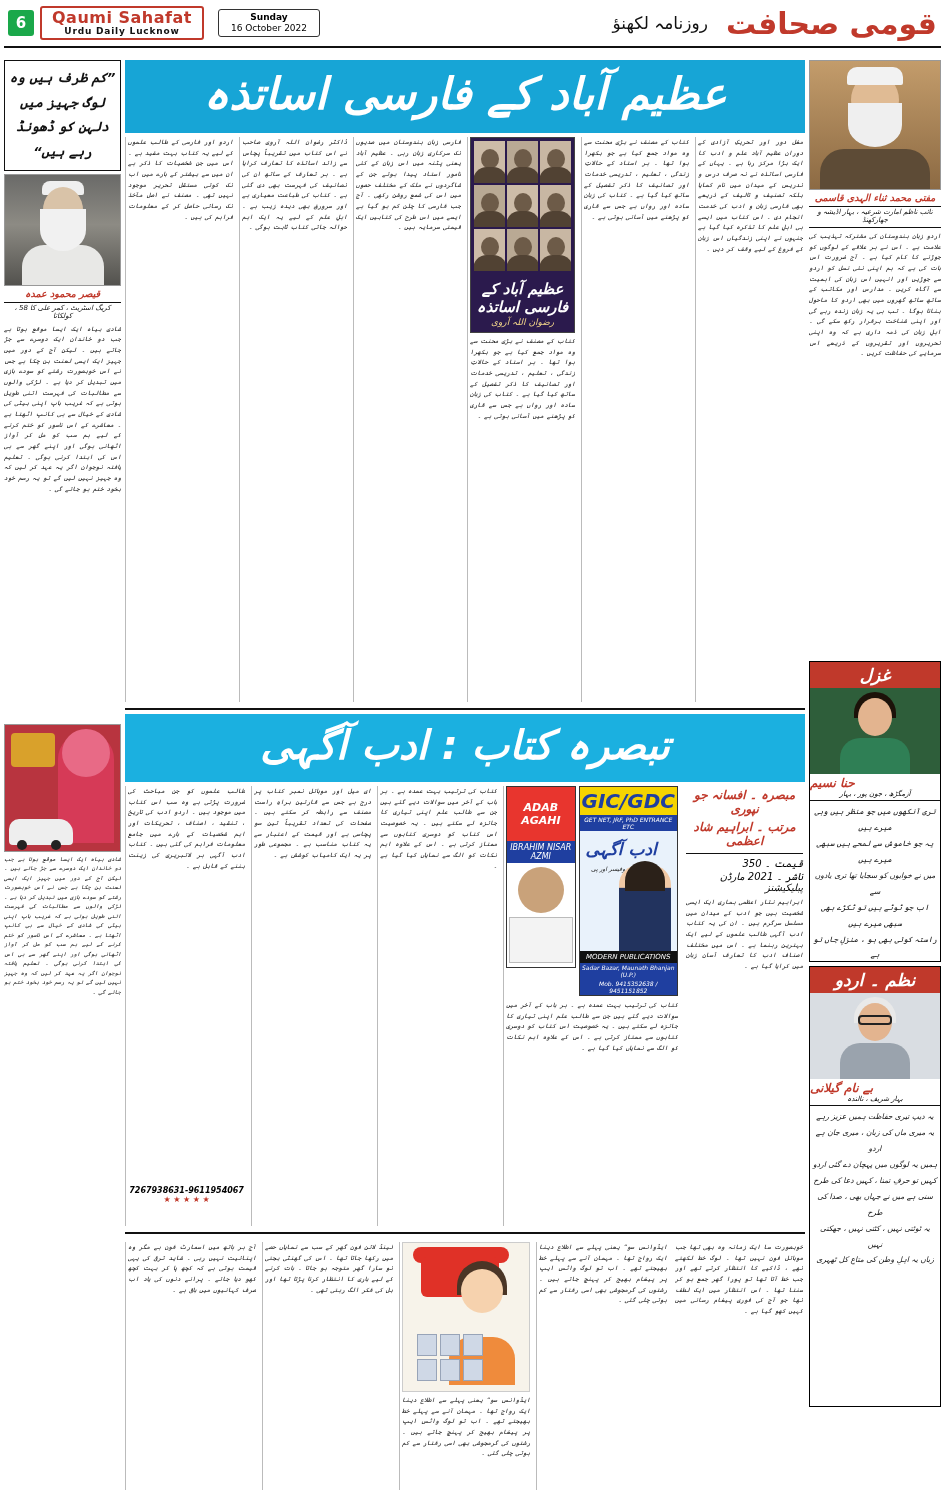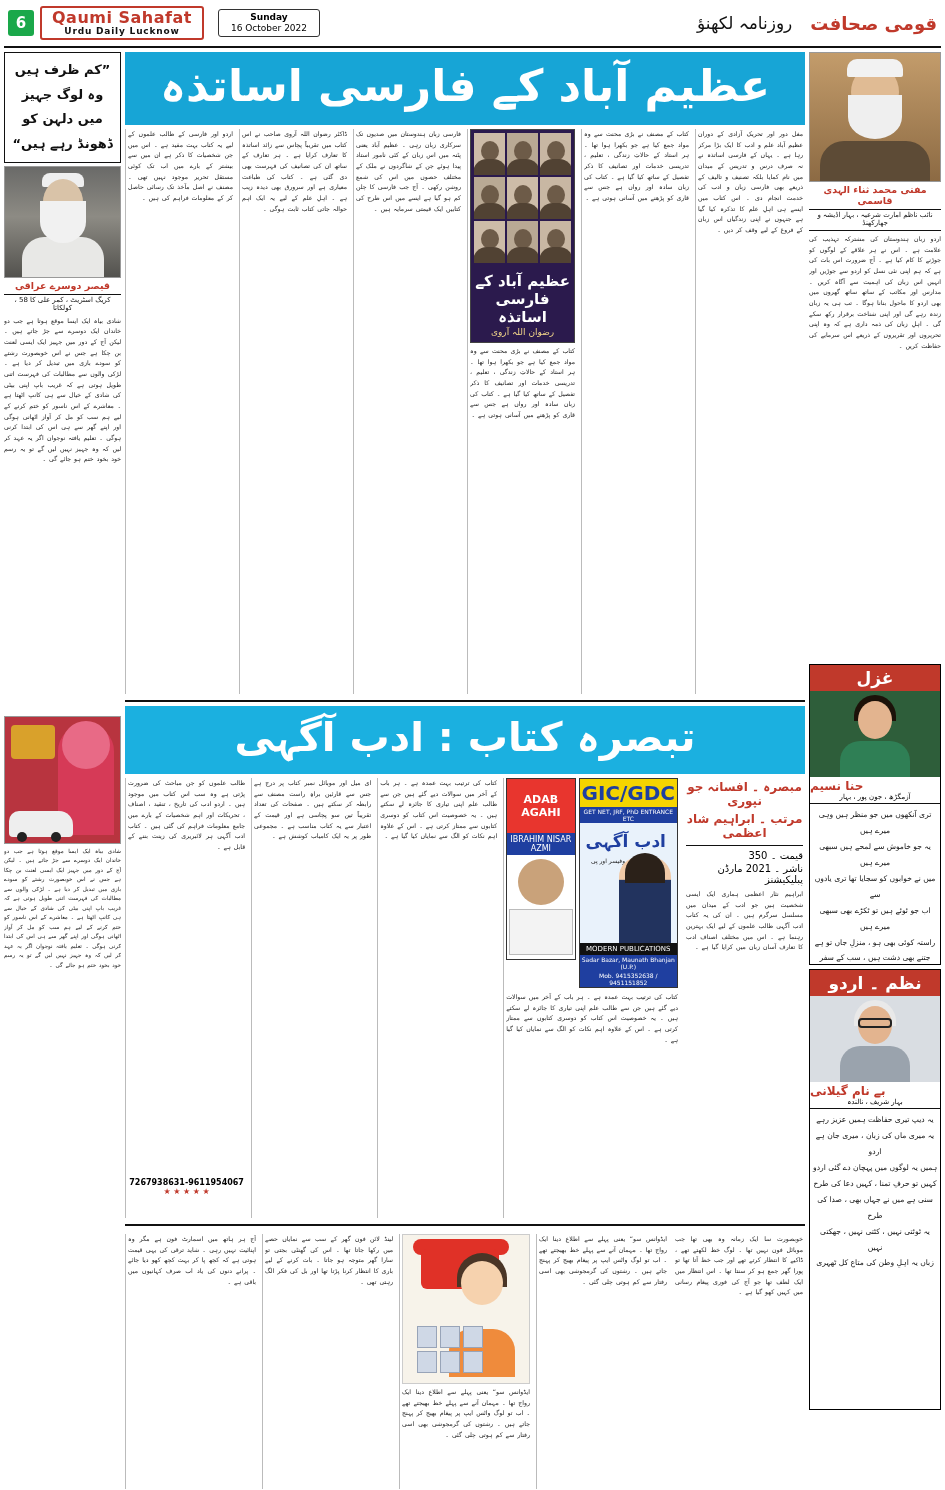--- a/index.html
+++ b/index.html
@@ -38,30 +38,30 @@
   }
   .paper-name { color:#c0392b; font-weight:bold; font-size:16px; letter-spacing:.5px;}
   .paper-sub { color:#111; font-weight:bold; font-size:9px; letter-spacing:.8px;}
   .date-box {
     border:1px solid #333; border-radius:3px; padding:2px 12px; text-align:center;
     line-height:1.2; font-size:9px; margin-left:14px;
   }
   .date-box .d1{font-weight:bold;}
   .mast-right { display:flex; align-items:center; gap:18px; }
   .urdu-sub { font-size:17px; color:#111; font-family:"DejaVu Sans", sans-serif; direction:rtl;}
-  .urdu-logo { font-size:18px; color:#c0392b; font-weight:bold; direction:rtl; font-family:"DejaVu Sans", sans-serif;}
+  .urdu-logo { font-size:30px; color:#c0392b; font-weight:bold; direction:rtl; font-family:"DejaVu Sans", sans-serif;}
   .filler {
     font-size: 6.2px; line-height: 1.72; color:#1b1b1b; direction:rtl;
     text-align: justify; word-spacing: 1px; overflow:hidden;
   }
   .filler-sm { font-size:5.6px; line-height:1.7; }
 
   
   .body-grid {
-    display:flex; gap:4px; margin-top:4px; height:1430px;
+    display:flex; gap:4px; margin-top:12px; height:1430px;font-style:italic;
   }
   .col-left { width: 118px; }
   .col-main { width: 680px; }
   .col-right { width: 133px; }
 
   
   .quote-box {
     border:1px solid #111; padding:5px 4px; text-align:center;
     direction:rtl; font-size:13px; font-weight:bold; line-height:1.9; color:#111;
   }
@@ -234,21 +234,21 @@
 
     <div class="col-left">
       <div class="quote-box">”کم ظرف ہیں وہ لوگ جہیز میں دلہن کو ڈھونڈ رہے ہیں“</div>
 
       <div class="photo portrait-grey" style="margin-top:3px;">
         <div class="pg-body"></div>
         <div class="pg-cap"></div>
         <div class="pg-face"></div>
         <div class="pg-beard"></div>
       </div>
-      <div class="caption-red">قیصر دوسرے عراقی</div>
+      <div class="caption-red">قیصر محمود عمدہ</div>
       <div class="caption-sm">کریگ اسٹریٹ ، کمر علی کا 58 ، کولکاتا</div>
 
       <div class="filler" style="height:400px; margin-top:3px;">شادی بیاہ ایک ایسا موقع ہوتا ہے جب دو خاندان ایک دوسرے سے جڑ جاتے ہیں ۔ لیکن آج کے دور میں جہیز ایک ایسی لعنت بن چکا ہے جس نے اس خوبصورت رشتے کو سودے بازی میں تبدیل کر دیا ہے ۔ لڑکی والوں سے مطالبات کی فہرست اتنی طویل ہوتی ہے کہ غریب باپ اپنی بیٹی کی شادی کے خیال سے ہی کانپ اٹھتا ہے ۔ معاشرے کے اس ناسور کو ختم کرنے کے لیے ہم سب کو مل کر آواز اٹھانی ہوگی اور اپنے گھر سے ہی اس کی ابتدا کرنی ہوگی ۔ تعلیم یافتہ نوجوان اگر یہ عہد کر لیں کہ وہ جہیز نہیں لیں گے تو یہ رسم خود بخود ختم ہو جائے گی ۔</div>
 
       <div class="photo wed-photo">
         <div class="wed-bride"></div>
         <div class="wed-veil"></div>
         <div class="wed-gold"></div>
         <div class="wed-car"></div>
       </div>

